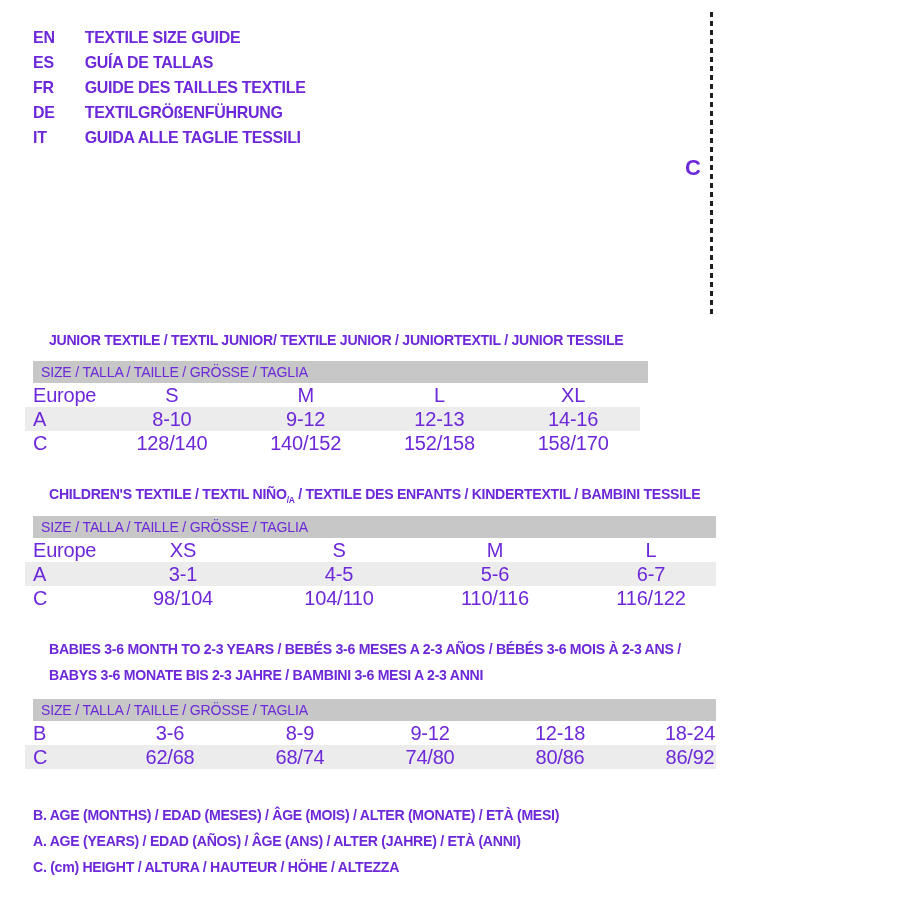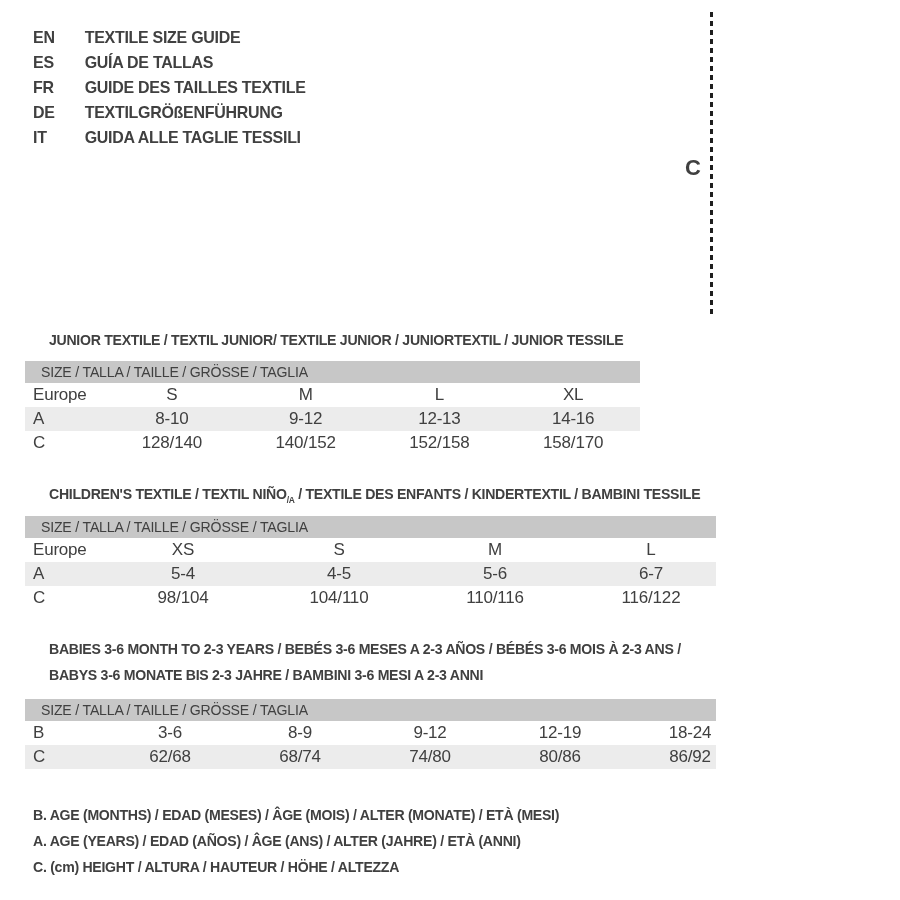--- a/index.html
+++ b/index.html
@@ -1,18 +1,18 @@
 <!DOCTYPE html>
 <html style="--bar-color: #c7c7c7; --shade-color: #ececec;"><head>
 <meta charset="utf-8">
 <style>
   html,body { margin:0; padding:0; background:#fff; }
   .page {
     position:relative; width:716px; height:900px; overflow:hidden;
-    background:#fff; color:#404040;
+    background:#fff; color:#6d28d9;
     font-family:"Liberation Sans", sans-serif;
     -webkit-font-smoothing:antialiased;
   }
   .cond { display:inline-block; transform:scaleX(0.94); transform-origin:0 50%; white-space:nowrap; }
 
   
   .lang-block { position:absolute; left:33px; top:25px; }
   .lang-row { display:flex; height:25px; line-height:25px; font-weight:bold; font-size:17px; letter-spacing:-0.3px; }
   .lang-code { width:55px; flex:0 0 55px; }
 
@@ -26,32 +26,32 @@
 
   
   .sec { position:absolute; left:25px; }
   #sec-junior   { top:327px; width:615px; }
   #sec-children { top:481px; width:860px; }
   #sec-babies   { top:636px; width:860px;text-decoration:underline; }
   .sec-heading { margin-left:24px; font-weight:bold; font-size:15px; letter-spacing:-0.3px; }
   .heading-line { line-height:26px; height:26px; }
   .heading-line sub { font-size:9px; }
   .size-bar {
-    position:absolute; left:0; width:100%; height:22px; box-sizing:border-box;
-    background:var(--bar-color,#c7c7c7); line-height:22px; padding-left:16px;
+    position:absolute; left:8px; width:100%; height:22px; box-sizing:border-box;
+    background:var(--bar-color,#c7c7c7); line-height:22px; padding-left:8px;
     font-size:15px; letter-spacing:-0.2px;
   }
   #sec-junior .size-bar   { top:34px; }
   #sec-junior .size-table { top:56px; }
   #sec-children .size-bar   { top:35px; }
   #sec-children .size-table { top:57px; }
   #sec-babies .size-bar   { top:63px; }
   #sec-babies .size-table { top:85px; }
   .size-table { position:absolute; left:0; width:100%; border-collapse:collapse; table-layout:fixed; }
-  .size-table td { height:24px; line-height:24px; padding:0; font-size:17px; text-align:center; letter-spacing:-0.2px; }
+  .size-table td { height:24px; line-height:24px; padding:0; font-size:20px; text-align:center; letter-spacing:-0.2px; }
   .size-table td.row-label { text-align:left; padding-left:8px; }
   .size-table tr.shaded { background:var(--shade-color,#ececec); }
 
   
   .footnotes { position:absolute; left:33px; top:802px; font-weight:bold; font-size:15px; letter-spacing:-0.3px; }
   .footnote-line { height:26px; line-height:26px; }
 </style>
 </head>
 <body>
 
@@ -161,21 +161,21 @@
           <tr>
             <td class="row-label">Europe</td>
             <td>XS</td>
             <td>S</td>
             <td>M</td>
             <td>L</td>
             <td>XL</td>
           </tr>
           <tr class="shaded">
             <td class="row-label">A</td>
-            <td>5-4</td>
+            <td>3-1</td>
             <td>4-5</td>
             <td>5-6</td>
             <td>6-7</td>
             <td>7-8</td>
           </tr>
           <tr>
             <td class="row-label">C</td>
             <td>98/104</td>
             <td>104/110</td>
             <td>110/116</td>
@@ -201,21 +201,21 @@
           <col>
           <col>
           <col>
         </colgroup>
         <tbody>
           <tr>
             <td class="row-label">B</td>
             <td>3-6</td>
             <td>8-9</td>
             <td>9-12</td>
-            <td>12-19</td>
+            <td>12-18</td>
             <td>18-24</td>
             <td>24-36</td>
           </tr>
           <tr class="shaded">
             <td class="row-label">C</td>
             <td>62/68</td>
             <td>68/74</td>
             <td>74/80</td>
             <td>80/86</td>
             <td>86/92</td>

